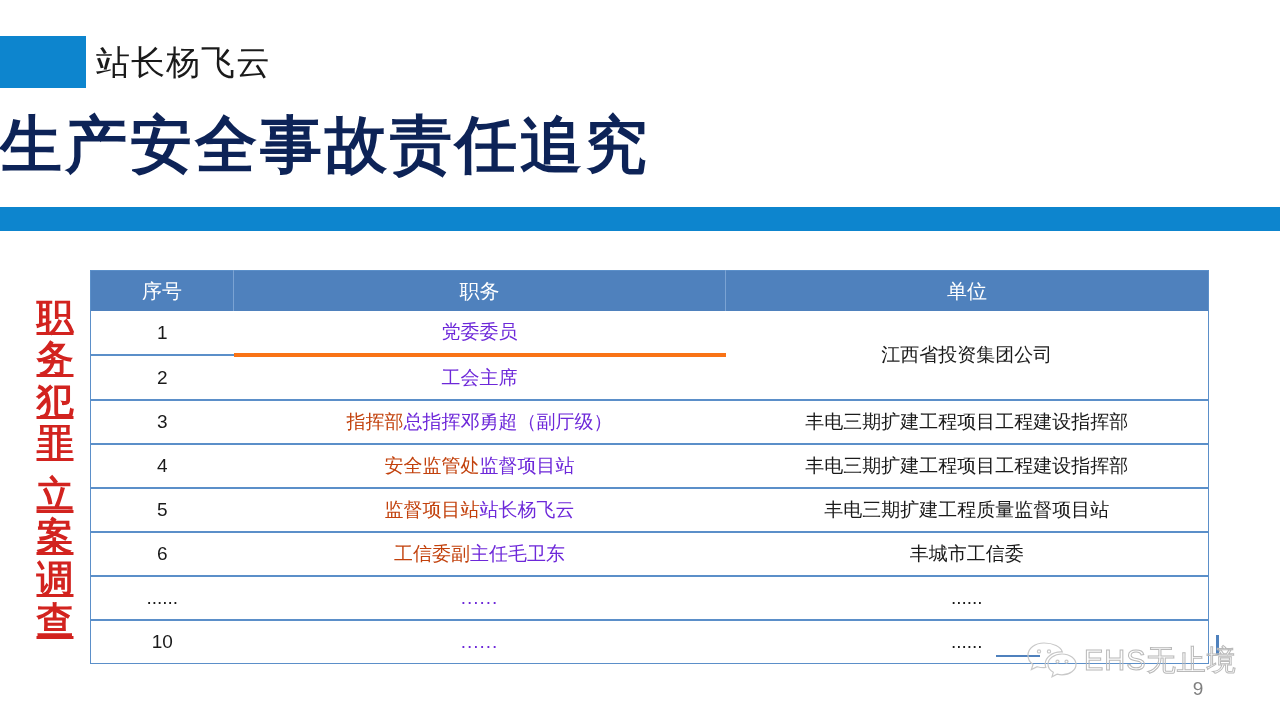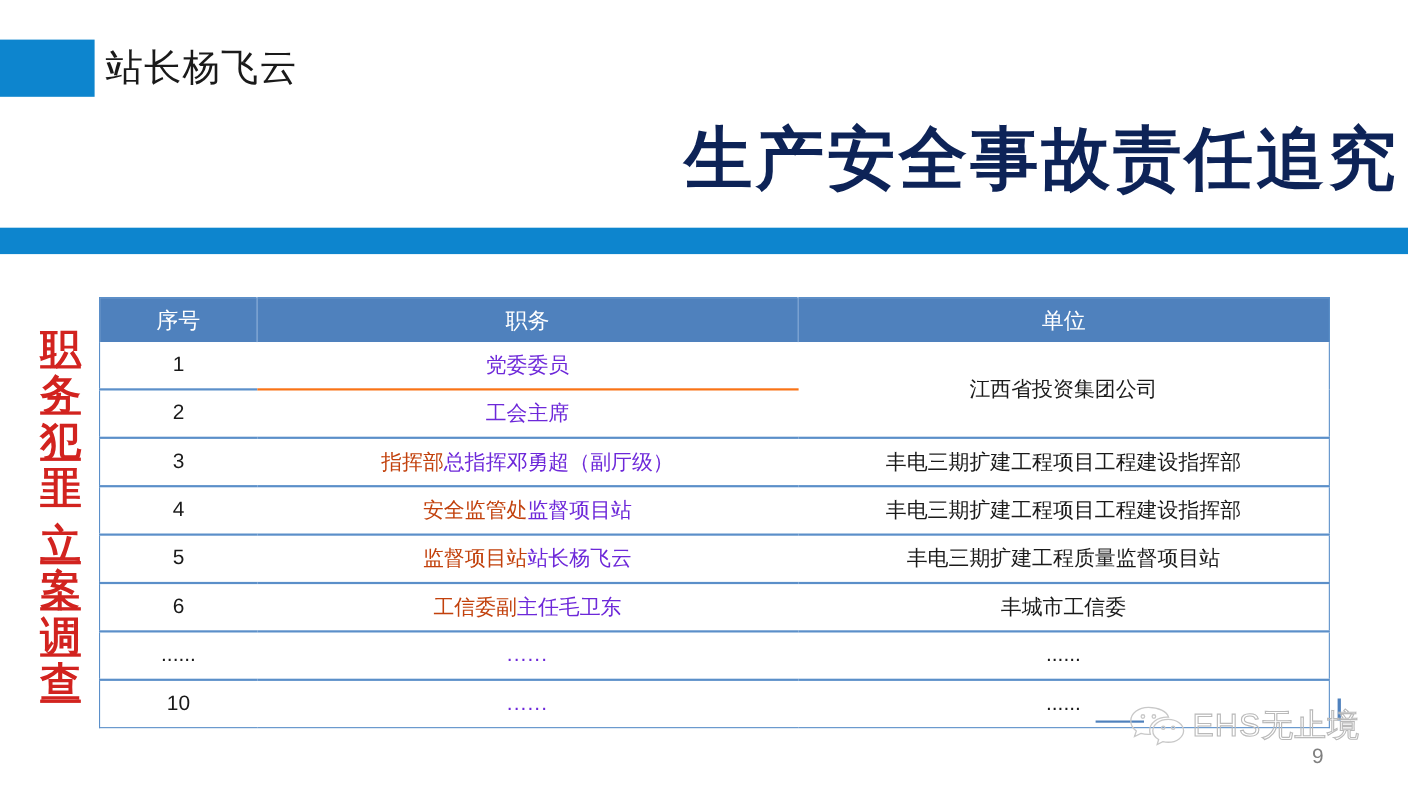--- a/index.html
+++ b/index.html
@@ -40,21 +40,21 @@
     letter-spacing: 1px;
     white-space: nowrap;
   }
 
   
   #slide-title {
     position: absolute;
     top: 104px;
     left: 0;
     width: 1272px;
-    text-align: right;
+    text-align: left;
     font-size: 62px;
     font-weight: bold;
     color: #0d2357;
     letter-spacing: 3px;
     line-height: 82px;
     white-space: nowrap;
   }
 
   
   #divider-bar {
@@ -134,21 +134,21 @@
     border-top: none;
   }
   #roster-table tbody td.seq-cell {
     font-size: 19px;
   }
   #roster-table tbody td.org-merged {
     vertical-align: middle;
   }
   
   #roster-table tbody tr.row-2 td.title-cell {
-    border-top: 2px solid #f97316;
+    border-top: 4px solid #f97316;
     font-family: Liberation Serif, serif;
   }
 
   .txt-red  { color: #6d28d9; }
   .txt-dark { color: #c2410c; }
   .dots     { letter-spacing: 1px; }
 
   
   #watermark {
     position: absolute;

